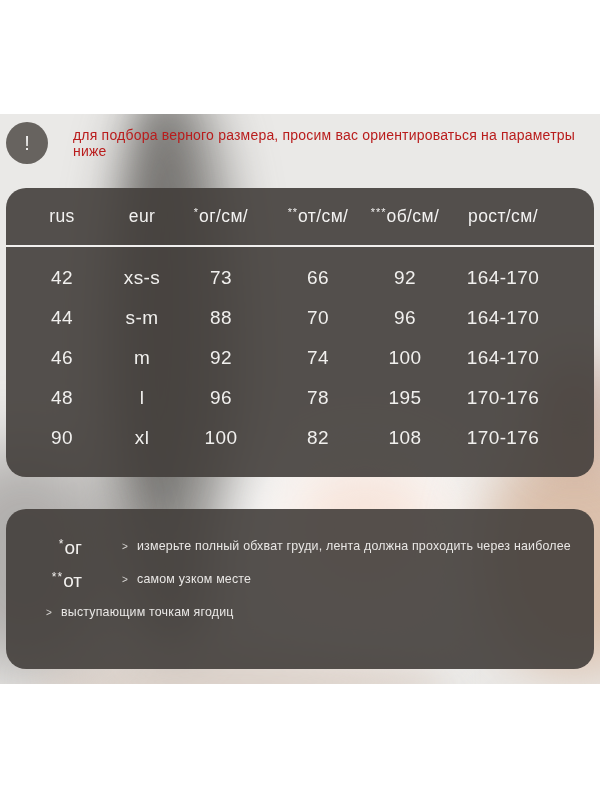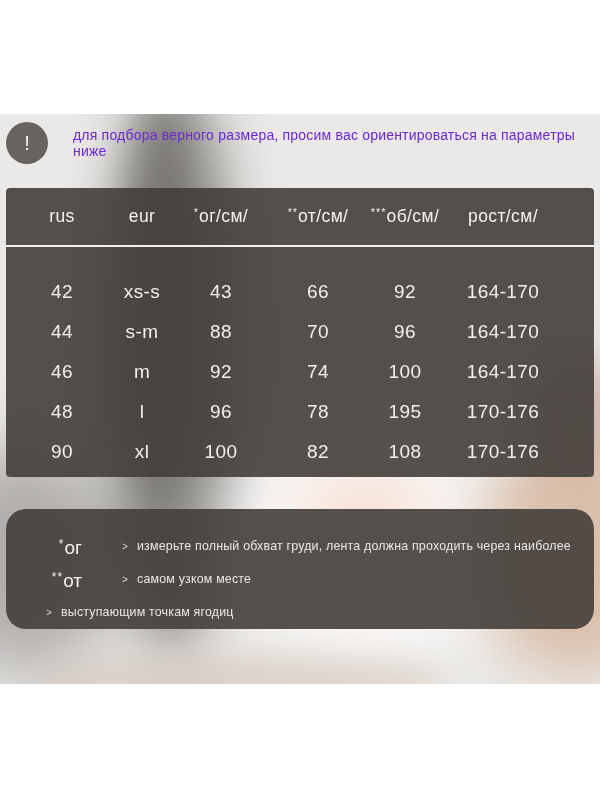--- a/index.html
+++ b/index.html
@@ -16,37 +16,37 @@
   .blob.pink       {left:290px;top:345px;width:150px;height:140px;background:rgba(244,219,205,0.75);filter:blur(30px);}
   .blob.beige      {left:480px;top:320px;width:190px;height:240px;background:rgba(216,186,164,0.90);filter:blur(28px);}
   .blob.redsmudge  {left:535px;top:240px;width:80px;height:110px;background:rgba(172,118,97,0.50);filter:blur(24px);}
   .blob.warmstrip  {left:30px;top:540px;width:420px;height:55px;background:rgba(208,190,176,0.55);filter:blur(16px);}
 
   
   .alert-badge{position:absolute;left:6px;top:122px;width:42px;height:42px;border-radius:50%;
                background:#67635f;display:flex;align-items:center;justify-content:center;z-index:3;}
   .alert-badge span{color:#f5f4f3;font-size:20px;font-weight:500;line-height:1;}
   .notice-text{position:absolute;left:73px;top:114px;height:58px;display:flex;align-items:center;
-               font-size:14px;color:#6d28d9;letter-spacing:0.2px;z-index:3;}
+               font-size:14px;color:#b91c1c;letter-spacing:0.2px;z-index:3;}
 
   
-  .size-table{position:absolute;left:6px;top:188px;width:588px;height:289px;border-radius:4px;
+  .size-table{position:absolute;left:6px;top:188px;width:588px;height:289px;border-radius:20px;
               background:rgba(66,62,59,0.90);z-index:2;color:#f1f0ee;box-sizing:border-box;}
   .grid-row{display:grid;grid-template-columns:112px 48px 110px 84px 90px 106px;
             align-items:center;justify-items:center;padding-right:38px;}
   .thead{height:57px;}
   .th{font-size:17.5px;letter-spacing:0.4px;color:#f3f2f1;white-space:nowrap;}
   .divider{height:2px;background:rgba(250,249,248,0.95);}
-  .tbody{padding-top:25px;}
+  .tbody{padding-top:11px;}
   .tr{height:40px;}
   .td{font-size:19px;font-weight:300;letter-spacing:0.4px;color:#f1f0ee;white-space:nowrap;}
   .stars{font-size:62%;position:relative;top:-6px;letter-spacing:1px;}
 
   
-  .notes-panel{position:absolute;left:6px;top:509px;width:588px;height:120px;border-radius:20px;
+  .notes-panel{position:absolute;left:6px;top:509px;width:588px;height:160px;border-radius:20px;
                background:rgba(66,62,59,0.90);z-index:2;box-sizing:border-box;padding-top:29px;}
   .def-row{display:flex;margin-bottom:11px;}
   .def-term{width:76px;text-align:right;color:#f2f0ee;font-size:19px;line-height:19px;white-space:nowrap;}
   .def-term .stars{font-size:12px;top:-6px;}
   .def-body{margin-left:55px;position:relative;color:#e9e7e5;font-size:12.4px;line-height:16.5px;letter-spacing:0.2px;}
   .def-marker{position:absolute;left:-15px;top:1px;font-size:10px;color:#d9d7d5;}
 </style>
 </head>
 <body>
 
@@ -75,21 +75,21 @@
       <div class="th"><span class="stars">*</span><span>ог/см/</span></div>
       <div class="th"><span class="stars">**</span><span>от/см/</span></div>
       <div class="th"><span class="stars">***</span><span>об/см/</span></div>
       <div class="th"><span class="stars"></span><span>рост/см/</span></div>
     </div>
     <div class="divider"></div>
     <div class="tbody">
       <div class="grid-row tr">
         <div class="td">42</div>
         <div class="td">xs-s</div>
-        <div class="td">43</div>
+        <div class="td">73</div>
         <div class="td">66</div>
         <div class="td">92</div>
         <div class="td">164-170</div>
       </div>
       <div class="grid-row tr">
         <div class="td">44</div>
         <div class="td">s-m</div>
         <div class="td">88</div>
         <div class="td">70</div>
         <div class="td">96</div>

